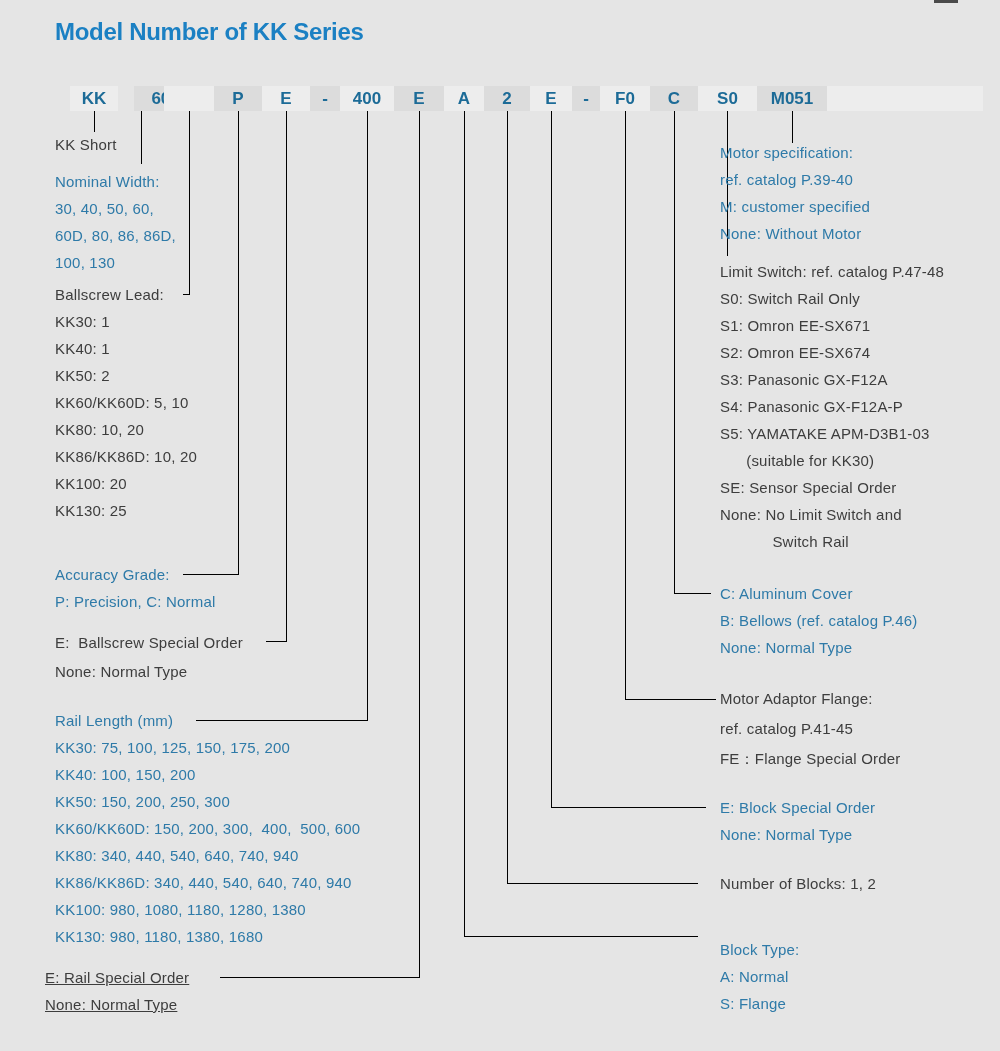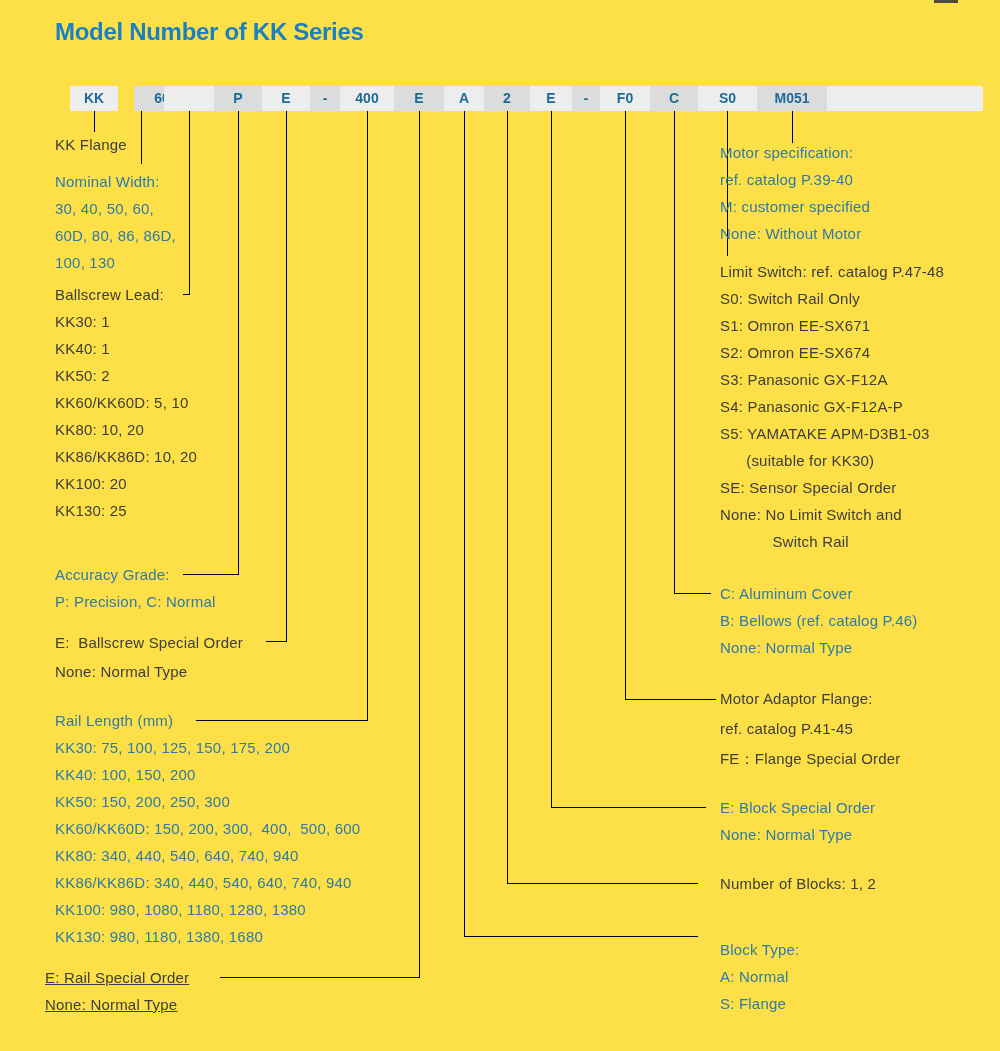--- a/index.html
+++ b/index.html
@@ -1,20 +1,20 @@
 <!DOCTYPE html>
 <html><head>
 <meta charset="utf-8">
 <style>
   html, body { margin: 0; padding: 0; background: #ffffff; }
   .canvas {
     position: relative;
     width: 1000px;
     height: 1051px;
-    background: #fde047;
+    background: #e5e5e5;
     font-family: "Liberation Sans", "DejaVu Sans", sans-serif;
     overflow: hidden;
   }
   .page-title {
     position: absolute;
     left: 55px;
     top: 18px;
     font-size: 24px;
     font-weight: bold;
     letter-spacing: -0.3px;
@@ -22,21 +22,21 @@
     white-space: pre;
   }
   
   .seg {
     position: absolute;
     top: 86px;
     height: 25px;
     line-height: 25px;
     text-align: center;
     font-weight: bold;
-    font-size: 14px;
+    font-size: 17px;
     color: #1c6b97;
     white-space: pre;
   }
   .seg.light { background: #ededed; }
   .seg.dark  { background: #dcdcdc; }
   
   .conn { position: absolute; }
   .conn.blue { border-color: #2e7aa8; }
   .conn.dark { border-color: #434343; }
   .conn.straight   { border-left: 1px solid; }
@@ -95,21 +95,21 @@
   <div class="conn elbow-left blue" style="left:196px;top:111px;width:171px;height:609px;"></div>
   <div class="conn elbow-left dark" style="left:220px;top:111px;width:199px;height:866px;"></div>
   <div class="conn elbow-right blue" style="left:464px;top:111px;width:233px;height:825px;"></div>
   <div class="conn elbow-right dark" style="left:507px;top:111px;width:190px;height:772px;"></div>
   <div class="conn elbow-right blue" style="left:551px;top:111px;width:154px;height:696px;"></div>
   <div class="conn elbow-right dark" style="left:625px;top:111px;width:90px;height:588px;"></div>
   <div class="conn elbow-right blue" style="left:674px;top:111px;width:36px;height:482px;"></div>
   <div class="conn straight dark" style="left:727px;top:111px;height:145px;"></div>
   <div class="conn straight blue" style="left:792px;top:111px;height:32px;"></div>
 
-  <div class="callout dark" style="left:55px;top:131px;"><div>KK Flange</div></div>
+  <div class="callout dark" style="left:55px;top:131px;"><div>KK Short</div></div>
   <div class="callout blue" style="left:55px;top:168px;"><div>Nominal Width:</div><div>30, 40, 50, 60,</div><div>60D, 80, 86, 86D,</div><div>100, 130</div></div>
   <div class="callout dark" style="left:55px;top:281px;"><div>Ballscrew Lead:</div><div>KK30: 1</div><div>KK40: 1</div><div>KK50: 2</div><div>KK60/KK60D: 5, 10</div><div>KK80: 10, 20</div><div>KK86/KK86D: 10, 20</div><div>KK100: 20</div><div>KK130: 25</div></div>
   <div class="callout blue" style="left:55px;top:561px;"><div>Accuracy Grade:</div><div>P: Precision, C: Normal</div></div>
   <div class="callout dark" style="left:55px;top:628px;line-height:29px;"><div>E:  Ballscrew Special Order</div><div>None: Normal Type</div></div>
   <div class="callout blue" style="left:55px;top:707px;"><div>Rail Length (mm)</div><div>KK30: 75, 100, 125, 150, 175, 200</div><div>KK40: 100, 150, 200</div><div>KK50: 150, 200, 250, 300</div><div>KK60/KK60D: 150, 200, 300,  400,  500, 600</div><div>KK80: 340, 440, 540, 640, 740, 940</div><div>KK86/KK86D: 340, 440, 540, 640, 740, 940</div><div>KK100: 980, 1080, 1180, 1280, 1380</div><div>KK130: 980, 1180, 1380, 1680</div></div>
   <div class="callout dark" style="left:45px;top:964px;text-decoration:underline;"><div>E: Rail Special Order</div><div>None: Normal Type</div></div>
 
   <div class="callout blue" style="left:720px;top:139px;"><div>Motor specification:</div><div>ref. catalog P.39-40</div><div>M: customer specified</div><div>None: Without Motor</div></div>
   <div class="callout dark" style="left:720px;top:258px;"><div>Limit Switch: ref. catalog P.47-48</div><div>S0: Switch Rail Only</div><div>S1: Omron EE-SX671</div><div>S2: Omron EE-SX674</div><div>S3: Panasonic GX-F12A</div><div>S4: Panasonic GX-F12A-P</div><div>S5: YAMATAKE APM-D3B1-03</div><div>      (suitable for KK30)</div><div>SE: Sensor Special Order</div><div>None: No Limit Switch and</div><div>            Switch Rail</div></div>
   <div class="callout blue" style="left:720px;top:580px;"><div>C: Aluminum Cover</div><div>B: Bellows (ref. catalog P.46)</div><div>None: Normal Type</div></div>

